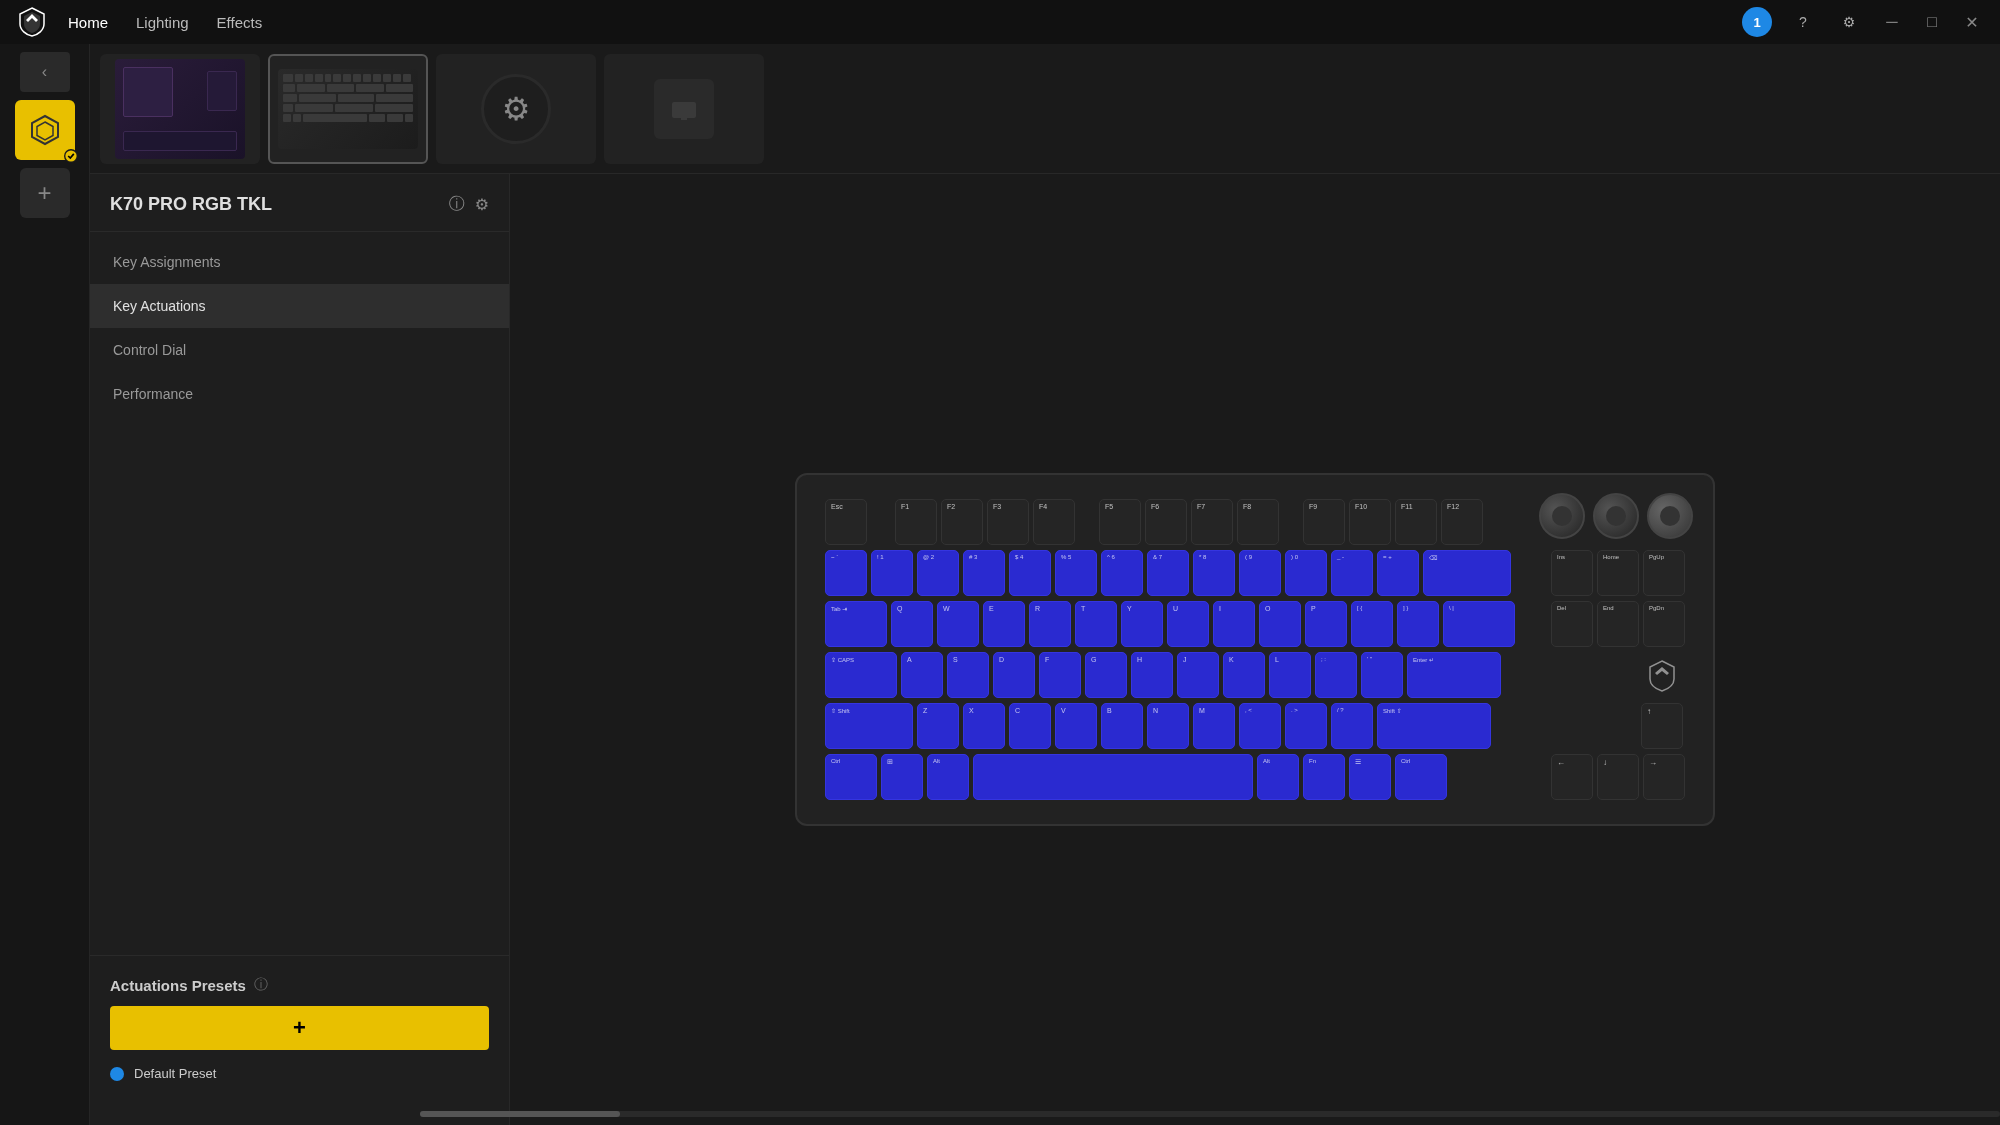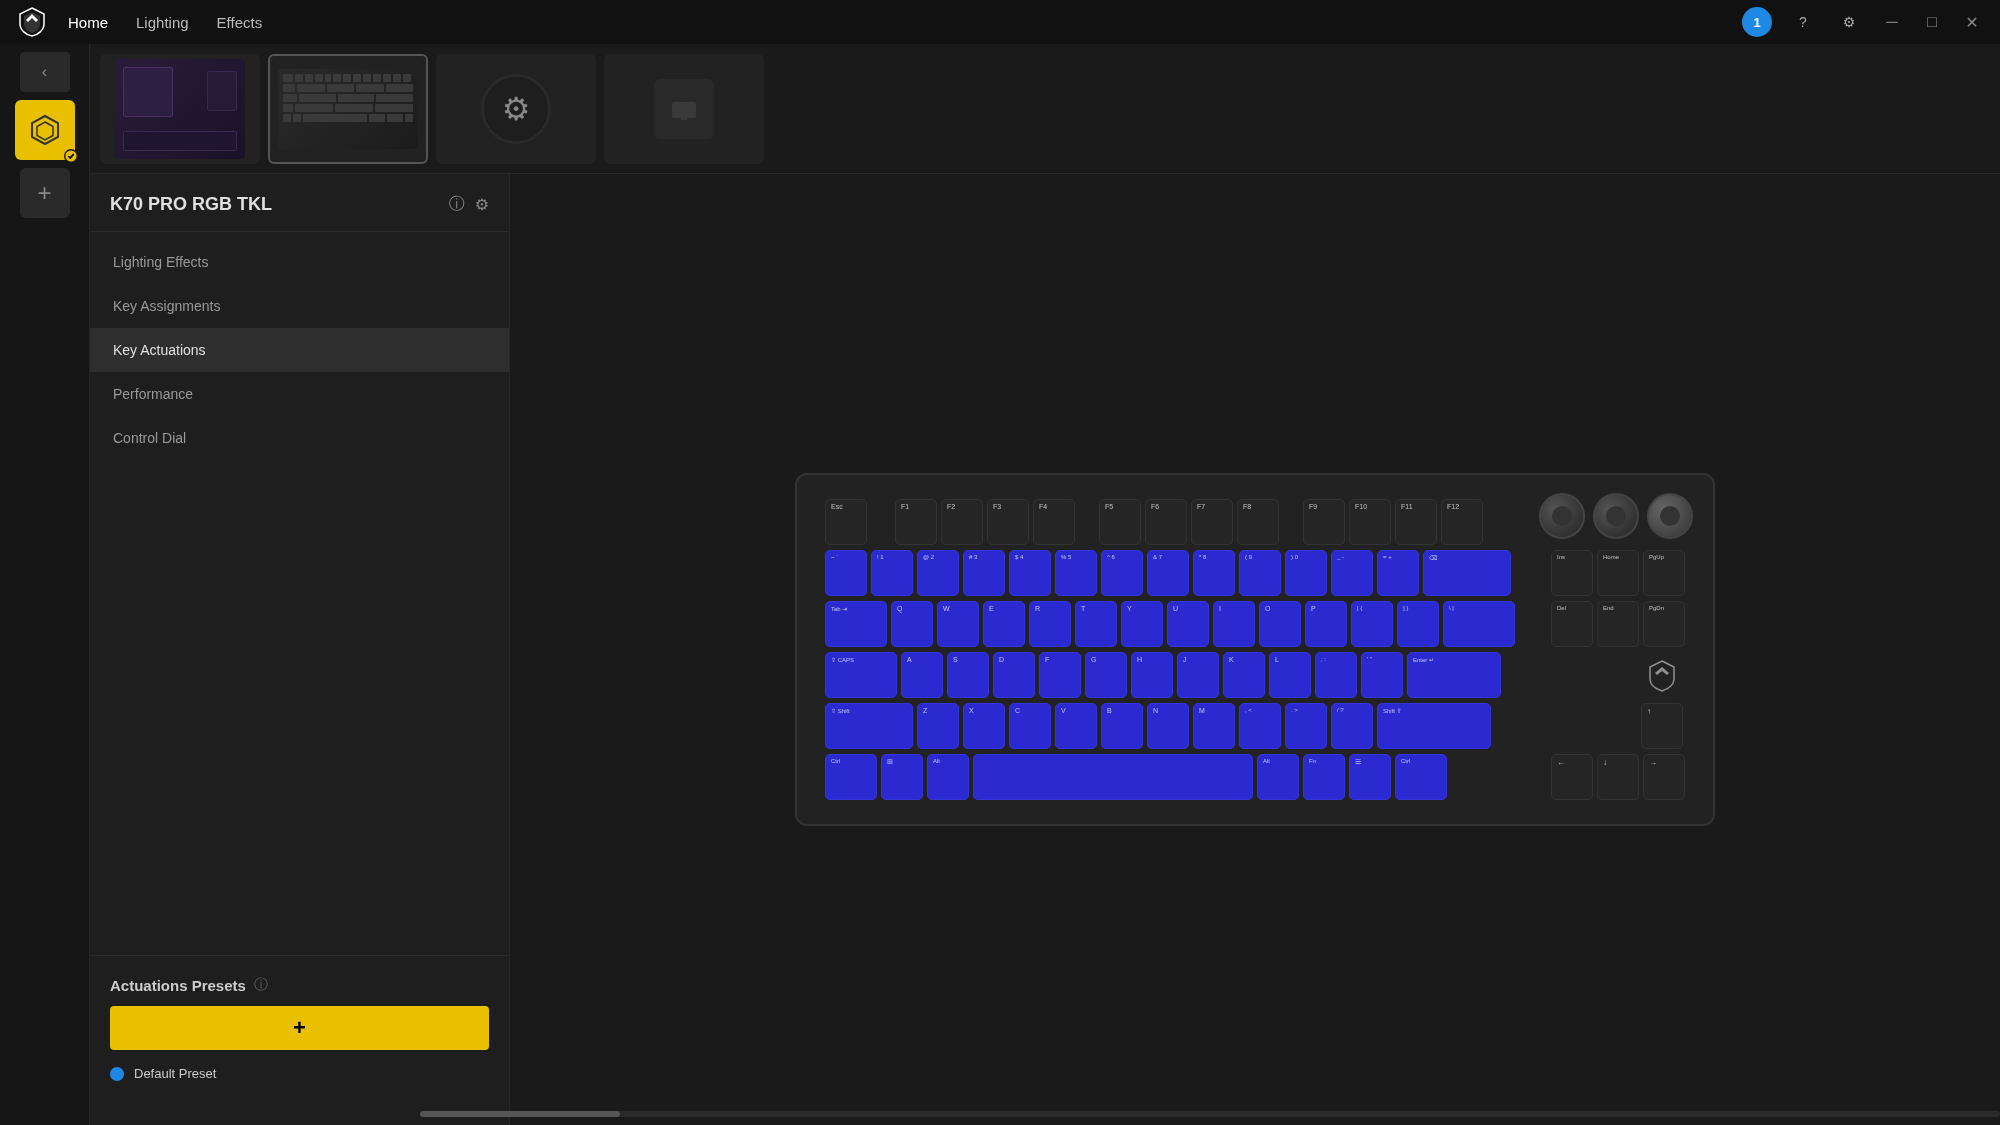--- a/index.html
+++ b/index.html
@@ -536,25 +536,24 @@
       <div class="device-panel">
 
         <div class="device-header">
           <span class="device-name">K70 PRO RGB TKL</span>
           <span class="device-info-icon">ⓘ</span>
           <span class="device-settings-icon">⚙</span>
         </div>
 
 
         <nav class="nav-menu">
-          <div class="nav-item">Lighting Effects</div>
           <div class="nav-item">Key Assignments</div>
           <div class="nav-item active">Key Actuations</div>
+          <div class="nav-item">Control Dial</div>
           <div class="nav-item">Performance</div>
-          <div class="nav-item">Control Dial</div>
         </nav>
 
         <div class="presets-section">
           <div class="presets-header">
             <span class="presets-title">Actuations Presets</span>
             <span class="presets-info">ⓘ</span>
           </div>
           <div class="add-preset-btn">+</div>
           <div class="preset-item">
             <div class="preset-dot" style="background:#1e88e5;"></div>

